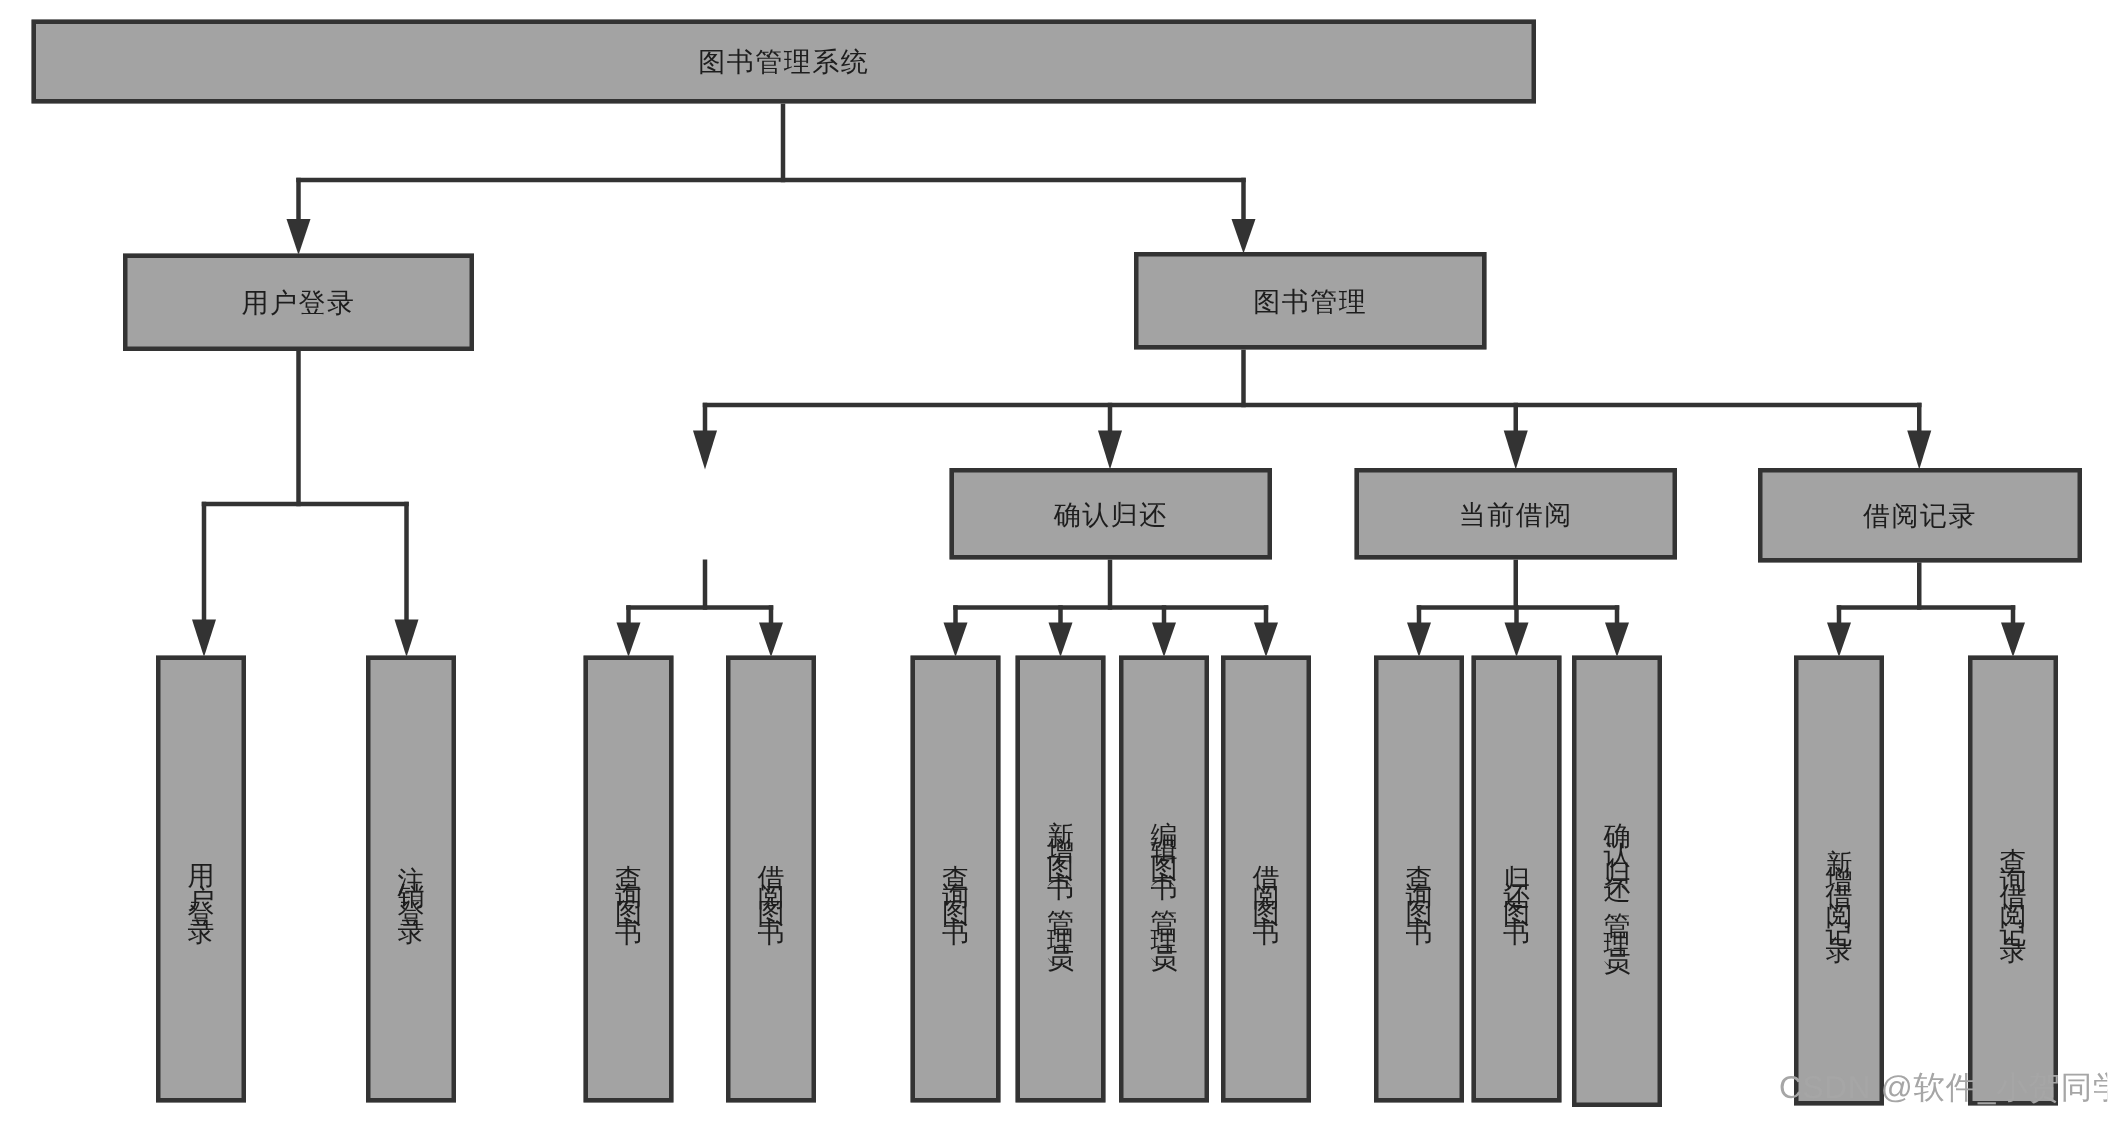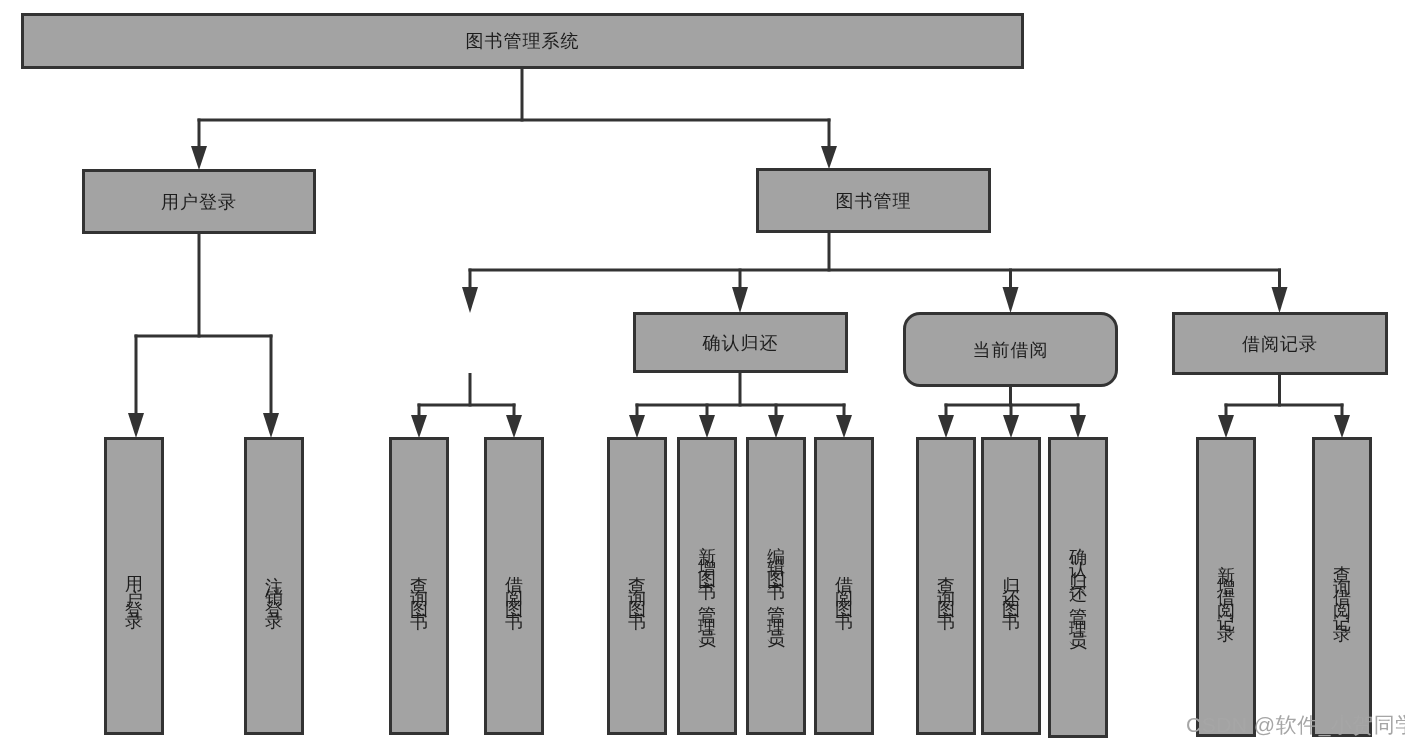--- a/index.html
+++ b/index.html
@@ -127,21 +127,21 @@
   <div class="box" style="left:82px;top:169px;width:234px;height:65px;">
     <span>用户登录</span>
   </div>
   <div class="box" style="left:712px;top:168px;width:235px;height:65px;margin-left:44px;">
     <span>图书管理</span>
   </div>
 
   <div class="box" style="left:633px;top:312px;width:215px;height:61px;">
     <span>确认归还</span>
   </div>
-  <div class="box" style="left:903px;top:312px;width:215px;height:75px;border-radius:17px;">
+  <div class="box" style="left:903px;top:312px;width:215px;height:61px;">
     <span>当前借阅</span>
   </div>
   <div class="box" style="left:1172px;top:312px;width:216px;height:63px;text-align:center;">
     <span>借阅记录</span>
   </div>
 
   <div class="box vbox" style="left:104px;top:437px;width:60px;height:298px;">
     <span>用户登录</span>
   </div>
   <div class="box vbox" style="left:244px;top:437px;width:60px;height:298px;">

